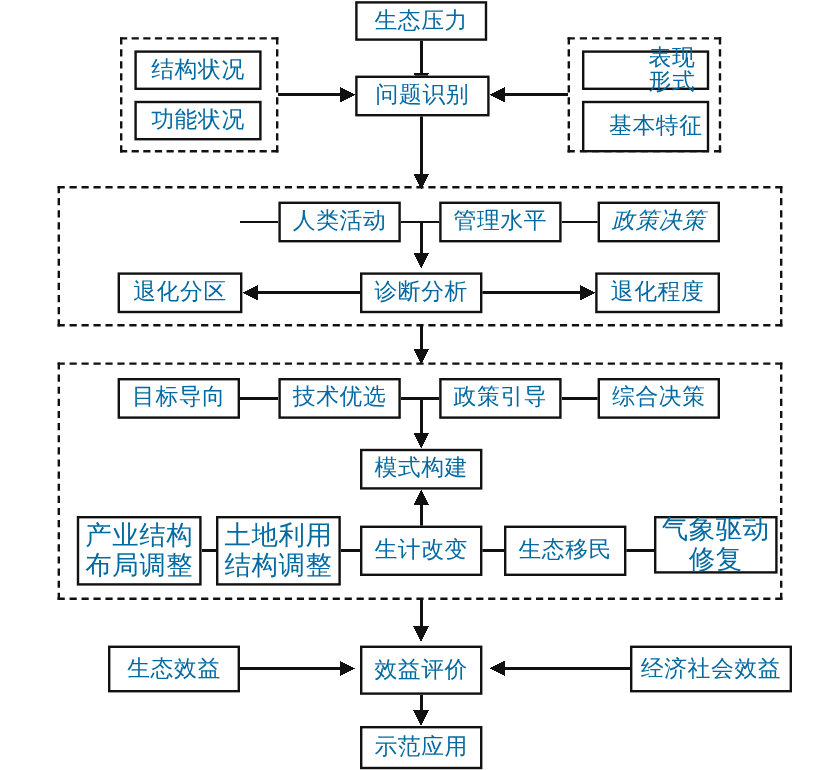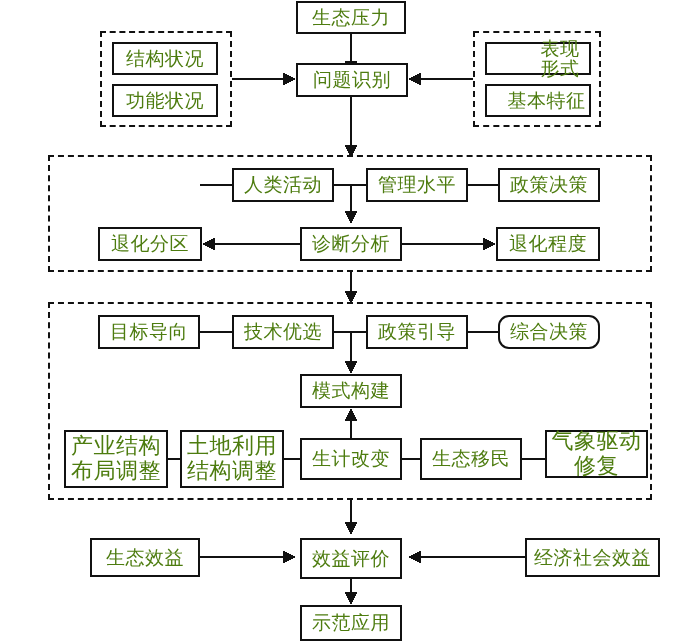--- a/index.html
+++ b/index.html
@@ -24,21 +24,21 @@
   }
   .node {
     position: absolute;
     box-sizing: border-box;
     border: 2px solid #111111;
     background: #ffffff;
     display: flex;
     align-items: center;
     justify-content: center;
     text-align: center;
-    color: #4d7c0f;
+    color: #0369a1;
     font-size: 19px;
     line-height: 1.05;
     letter-spacing: 0.5px;
     white-space: pre-line;
     font-family: "Liberation Serif", "DejaVu Serif", serif;
   }
   .node.two-line {
     font-size: 22px;
     line-height: 1.12;
   }
@@ -130,42 +130,42 @@
   <div class="node" style="left:296px; top:1px; width:110px; height:33px;">生态压力</div>
 
   <div class="node" style="left:112px; top:42px; width:106px; height:33px;">结构状况</div>
 
   <div class="node" style="left:112px; top:84px; width:106px; height:33px;">功能状况</div>
 
   <div class="node" style="left:296px; top:63px; width:112px; height:34px;">问题识别</div>
 
   <div class="node" style="left:485px; top:42px; width:106px; height:33px;padding-left:44px;">表现形式</div>
 
-  <div class="node" style="left:485px; top:84px; width:106px; height:33px;padding-left:17px;">基本特征</div>
+  <div class="node" style="left:485px; top:84px; width:106px; height:43px;padding-left:17px;">基本特征</div>
 
 
   <div class="node" style="left:232px; top:168px; width:102px; height:34px;">人类活动</div>
 
   <div class="node" style="left:366px; top:168px; width:102px; height:34px;">管理水平</div>
 
-  <div class="node" style="left:498px; top:168px; width:102px; height:34px;">政策决策</div>
+  <div class="node" style="left:498px; top:168px; width:102px; height:34px;font-style:italic;">政策决策</div>
 
   <div class="node" style="left:98px; top:227px; width:104px; height:34px;">退化分区</div>
 
   <div class="node" style="left:300px; top:227px; width:102px; height:34px;font-family:Liberation Serif, serif;">诊断分析</div>
 
   <div class="node" style="left:496px; top:227px; width:104px; height:34px;">退化程度</div>
 
   <div class="node" style="left:98px; top:315px; width:102px; height:34px;">目标导向</div>
 
   <div class="node" style="left:232px; top:315px; width:102px; height:34px;">技术优选</div>
 
   <div class="node" style="left:366px; top:315px; width:102px; height:34px;">政策引导</div>
 
-  <div class="node" style="left:498px; top:315px; width:102px; height:34px;border-radius:11px;">综合决策</div>
+  <div class="node" style="left:498px; top:315px; width:102px; height:34px;">综合决策</div>
 
   <div class="node" style="left:300px; top:374px; width:102px; height:34px;">模式构建</div>
 
   <div class="node two-line" style="left:64px; top:430px; width:104px; height:58px;">产业结构
 布局调整</div>
 
   <div class="node two-line" style="left:180px; top:430px; width:104px; height:58px;">土地利用
 结构调整</div>
 
   <div class="node" style="left:300px; top:438px; width:102px; height:42px;">生计改变</div>

